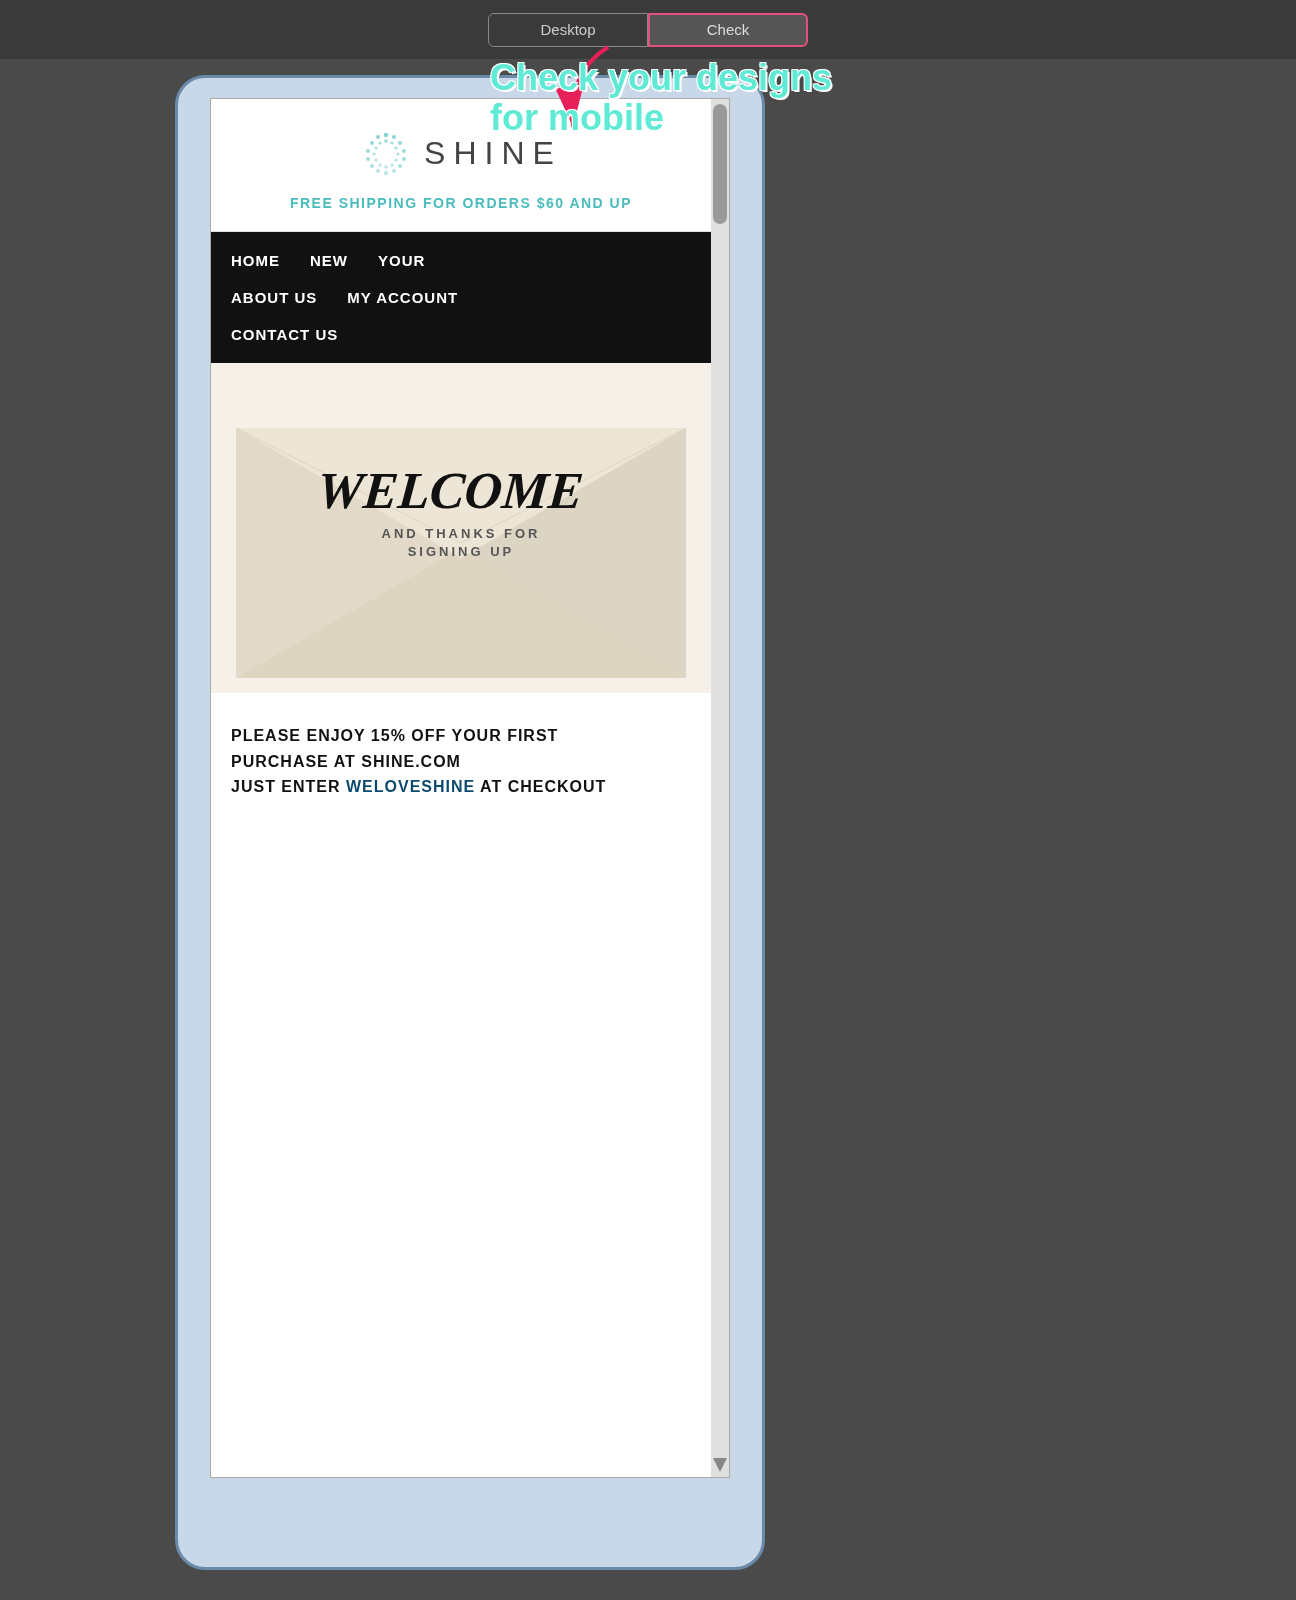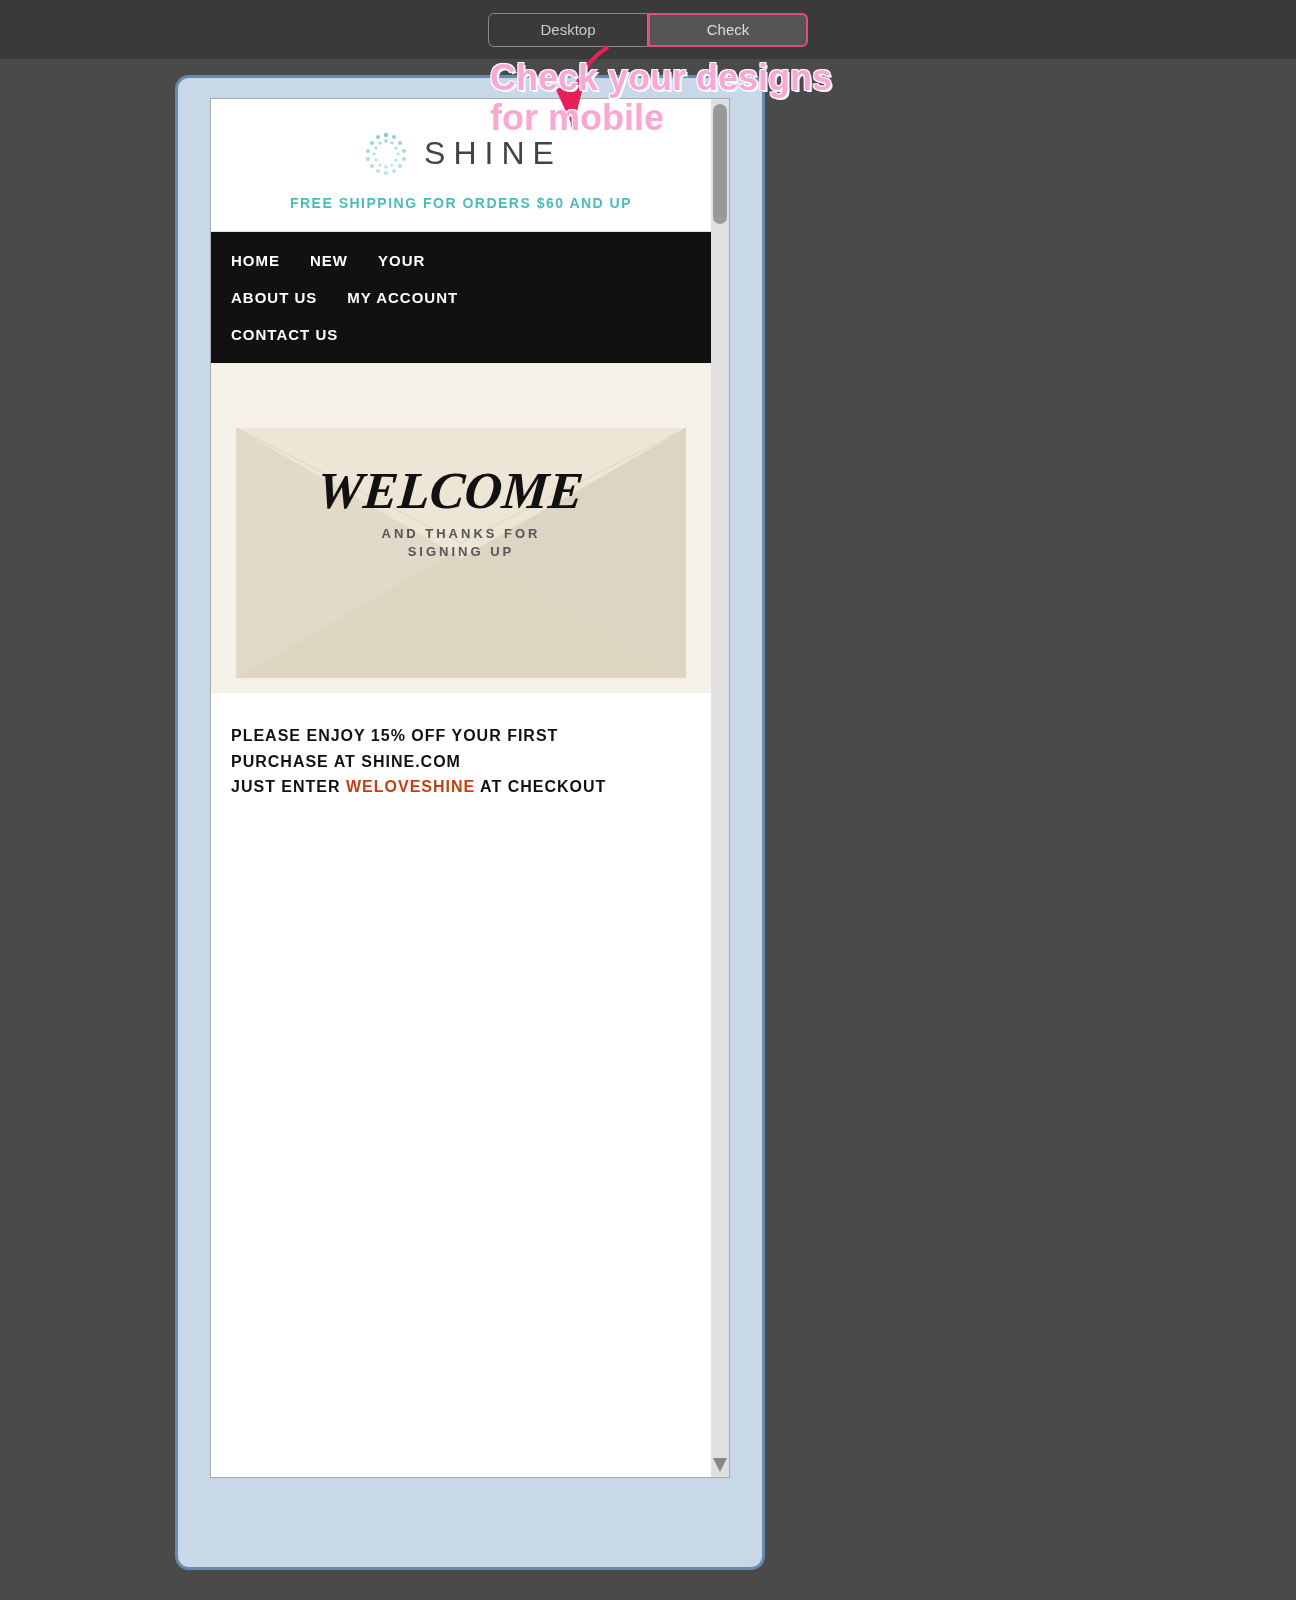--- a/index.html
+++ b/index.html
@@ -49,21 +49,21 @@
       border-radius: 6px 0 0 6px;
     }
     .toolbar-btn:last-child {
       border-radius: 0 6px 6px 0;
     }
 
     .annotation-text {
       position: absolute;
       top: 58px;
       left: 490px;
-      color: #f9a8d4;
+      color: #5eead4;
       font-size: 36px;
       font-weight: 900;
       font-family: Arial Black, Arial, sans-serif;
       text-shadow: 2px 2px 0 #fff, -1px -1px 0 #fff, 1px -1px 0 #fff, -1px 1px 0 #fff;
       line-height: 1.1;
       z-index: 20;
       pointer-events: none;
     }
 
     
@@ -76,21 +76,21 @@
     }
 
     
     .phone-frame {
       position: absolute;
       top: 75px;
       left: 175px;
       width: 590px;
       height: 1495px;
       background: #c8d8e8;
-      border-radius: 14px;
+      border-radius: 30px;
       border: 3px solid #6a8aaa;
       display: flex;
       flex-direction: column;
       align-items: center;
       padding: 20px;
     }
 
     
     .phone-screen {
       width: 520px;
@@ -226,21 +226,21 @@
     .promo-text {
       font-size: 16px;
       font-weight: 800;
       color: #111;
       letter-spacing: 1px;
       line-height: 1.6;
       text-transform: uppercase;
     }
 
     .promo-code {
-      color: #c2410c;
+      color: #0c4a6e;
     }
   </style>
 </head>
 <body>
 
 <div class="toolbar">
   <button class="toolbar-btn">Desktop</button>
   <button class="toolbar-btn active">Check</button>
 </div>
 

